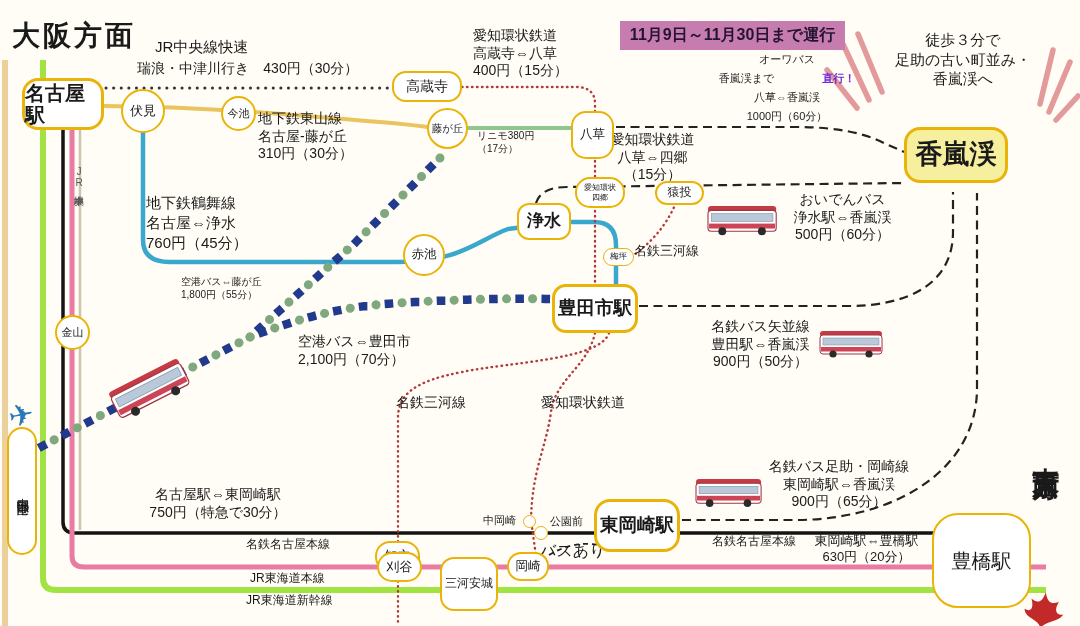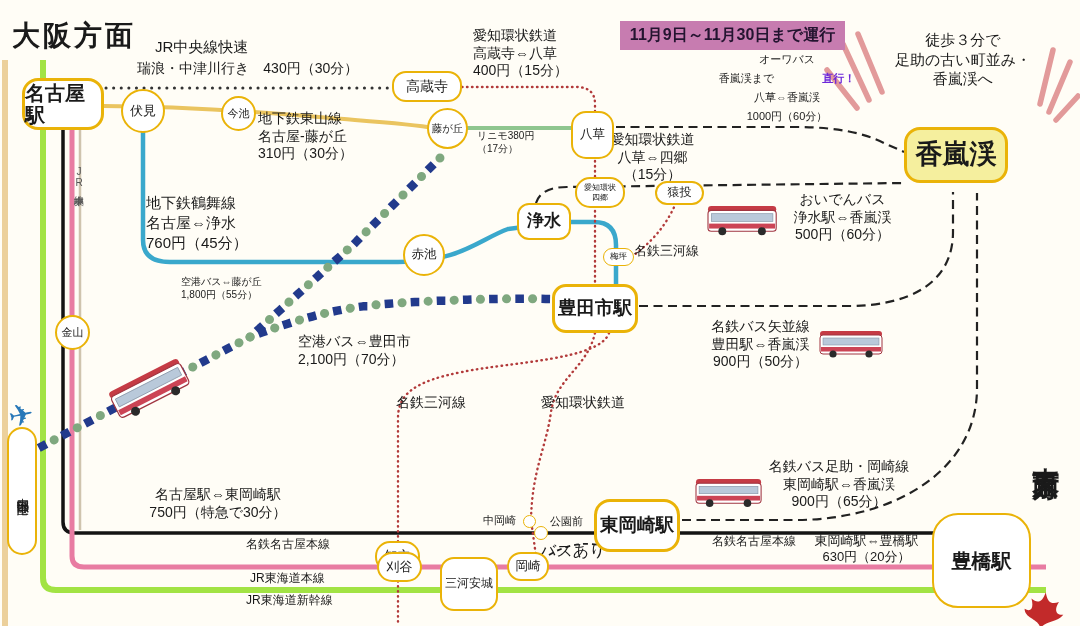--- a/index.html
+++ b/index.html
@@ -176,15 +176,15 @@
 <div class="st big" style="left:552px;top:284px;width:86px;height:49px;border-radius:14px;font-size:18.5px;">豊田市駅</div>
 <div class="st korankei" style="left:904px;top:127px;width:104px;height:56px;font-size:27px;">香嵐渓</div>
 <div class="st vtxt" style="left:7px;top:427px;width:30px;height:128px;border-radius:15px;font-size:12.5px;letter-spacing:1px;">中部国際空港</div>
 <div class="st" style="left:375px;top:517px;width:45px;height:31px;border-radius:15px;font-size:13px;margin-top:24px;">知立</div>
 <div class="st" style="left:377px;top:552px;width:45px;height:30px;border-radius:15px;font-size:13px;">刈谷</div>
 <div class="st" style="left:440px;top:557px;width:58px;height:54px;border-radius:14px;font-size:12px;">三河安城</div>
 <div class="st" style="left:523px;top:515px;width:13px;height:13px;border-radius:50%;border-width:1.5px;"></div>
 <div class="st" style="left:534px;top:526px;width:14px;height:14px;border-radius:50%;border-width:1.5px;"></div>
 <div class="st" style="left:507px;top:552px;width:42px;height:29px;border-radius:14px;font-size:12.5px;">岡崎</div>
 <div class="st big" style="left:594px;top:499px;width:86px;height:53px;border-radius:16px;font-size:18.5px;">東岡崎駅</div>
-<div class="st" style="left:932px;top:513px;width:99px;height:95px;border-radius:26px;font-size:20px;font-weight:bold;border-width:2.5px;">豊橋駅</div>
+<div class="st" style="left:932px;top:513px;width:99px;height:95px;border-radius:26px;font-size:20px;font-weight:normal;border-width:2.5px;">豊橋駅</div>
 
 </div>
 
 </body></html>

